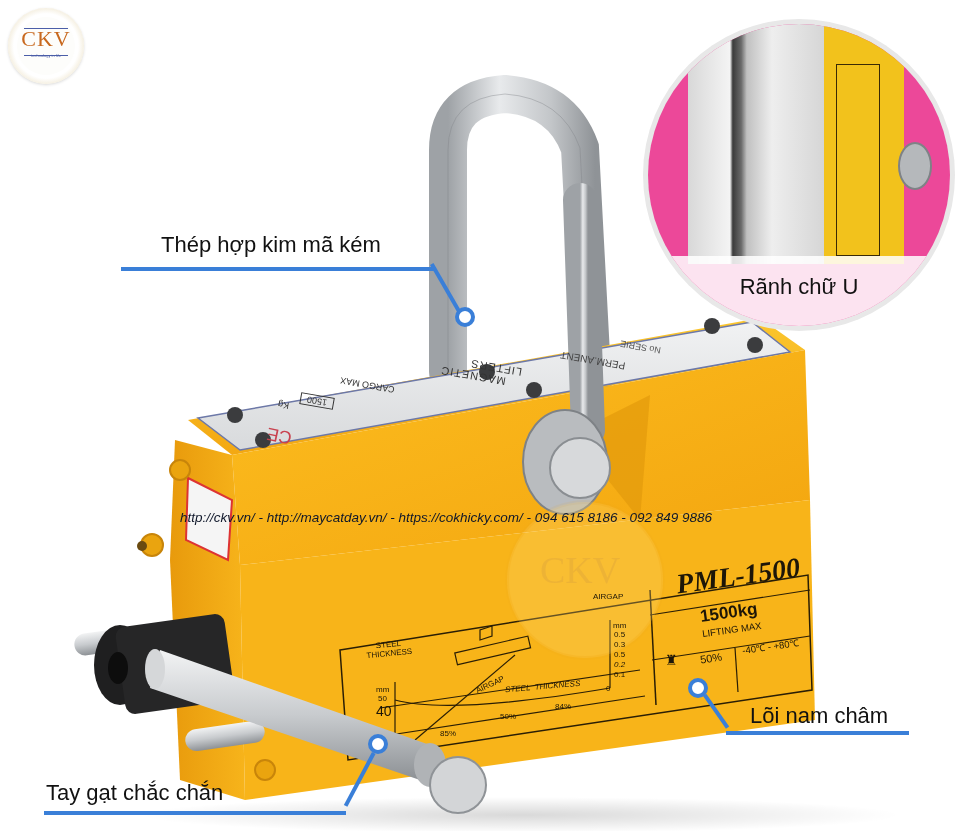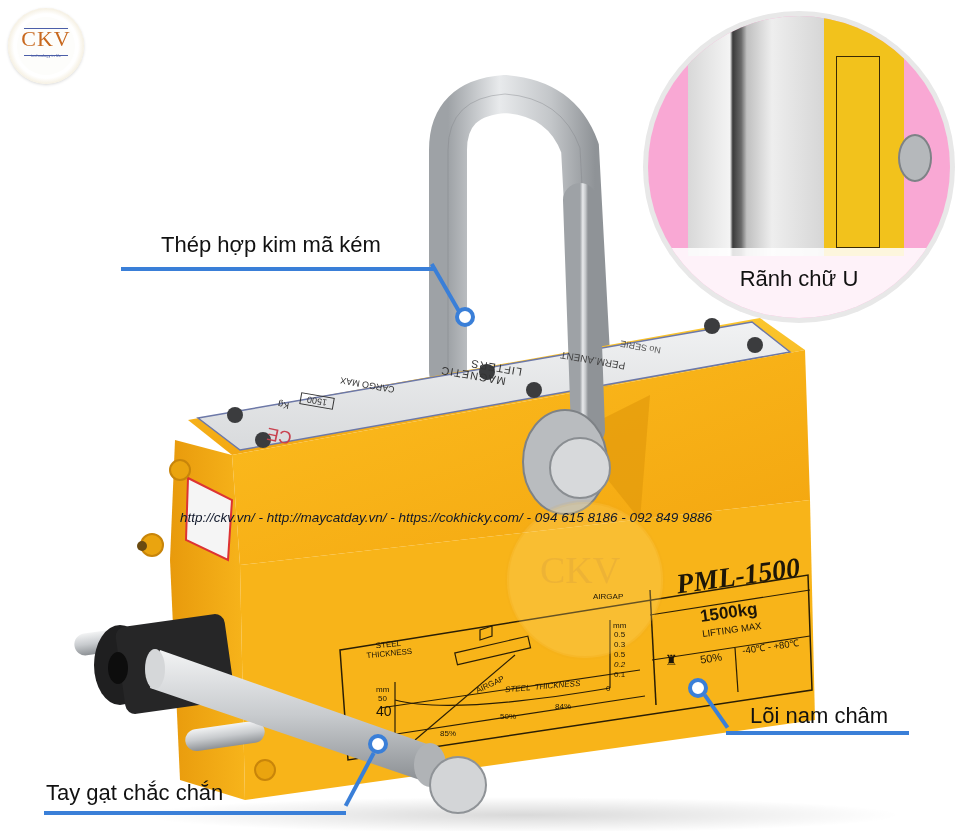--- a/index.html
+++ b/index.html
@@ -167,21 +167,21 @@
 <div class="abs plate-small" style="left:614px;top:630px;font-size:8px;">0.5</div>
 <div class="abs plate-small" style="left:614px;top:640px;font-size:8px;">0.3</div>
 <div class="abs plate-small" style="left:614px;top:650px;font-size:8px;">0.5</div>
 <div class="abs plate-small" style="left:614px;top:660px;font-size:8px;font-style:italic;">0.2</div>
 <div class="abs plate-small" style="left:614px;top:670px;font-size:8px;">0.1</div>
 <div class="abs plate-small" style="left:606px;top:684px;font-size:8px;">0</div>
 <div class="abs plate-small" style="left:440px;top:729px;font-size:8px;">85%</div>
 <div class="abs plate-small" style="left:500px;top:712px;font-size:8px;">50%</div>
 <div class="abs plate-small" style="left:555px;top:702px;font-size:8px;">84%</div>
 
-<div class="abs" style="left:648px;top:16px;width:302px;height:302px;border-radius:50%;overflow:hidden;background:#f9a8d4;box-shadow:0 0 0 5px #e8e8e8;">
+<div class="abs" style="left:648px;top:24px;width:302px;height:302px;border-radius:50%;overflow:hidden;background:#ec4899;box-shadow:0 0 0 5px #e8e8e8;">
   <div class="abs" style="left:40px;top:0;width:140px;height:240px;background:linear-gradient(90deg,#d8d8d8 0%,#f4f4f4 30%,#3b3b3b 32%,#6a6a6a 38%,#c0c0c0 42%,#eeeeee 60%,#d4d4d4 100%);"></div>
   <div class="abs" style="left:176px;top:0;width:80px;height:240px;background:#f2c21c;"></div>
   <div class="abs" style="left:188px;top:40px;width:42px;height:190px;border:1px solid #3a2a05;"></div>
   <div class="abs" style="left:250px;top:118px;width:30px;height:44px;border-radius:50%;background:#b5b8bb;border:2px solid #7e8286;"></div>
   <div class="abs" style="left:0;top:232px;width:302px;height:70px;background:rgba(255,255,255,.85);"></div>
   <div class="abs callout" style="left:0;top:250px;width:302px;text-align:center;">Rãnh chữ U</div>
 </div>
 
 <div class="abs callout" style="left:122px;top:232px;margin-left:39px;">Thép hợp kim mã kém</div>
 <div class="abs line" style="left:121px;top:267px;width:315px;"></div>

